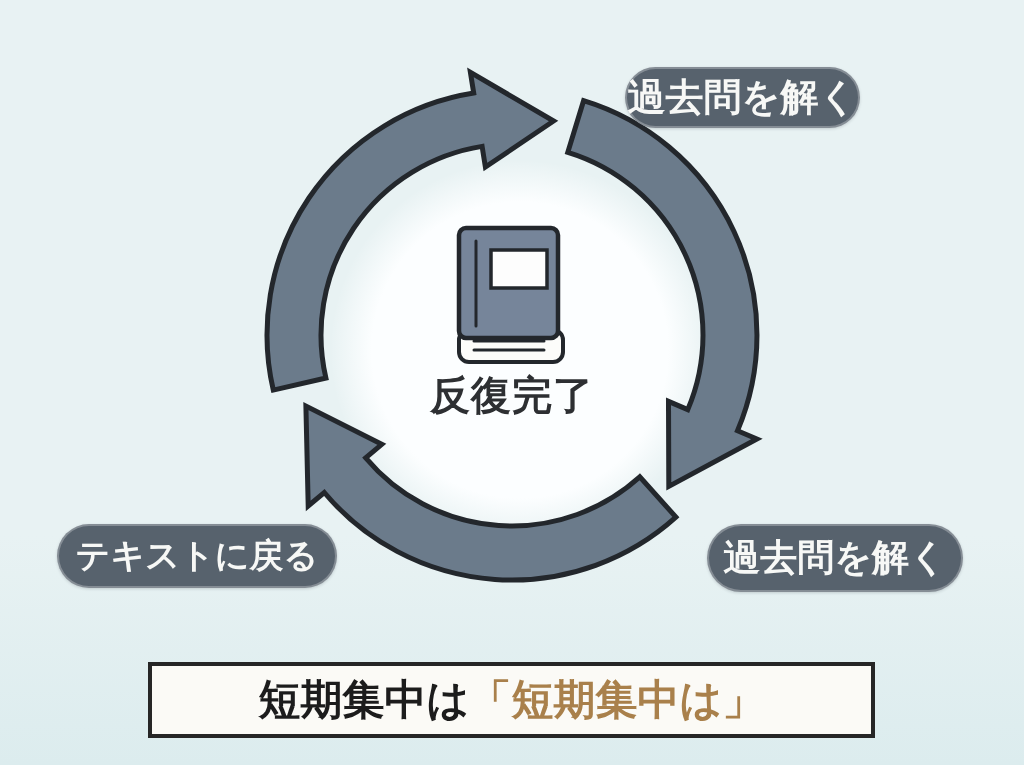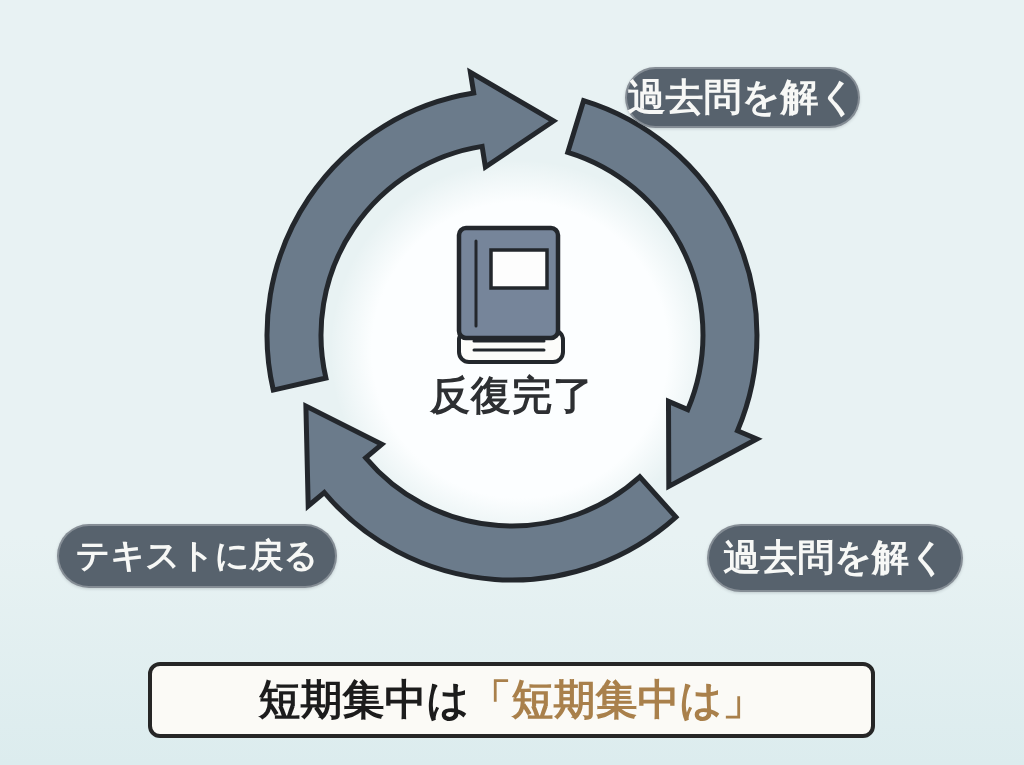--- a/index.html
+++ b/index.html
@@ -70,21 +70,21 @@
   
   #banner {
     position: absolute;
     left: 148px;
     top: 662px;
     width: 727px;
     height: 76px;
     box-sizing: border-box;
     background: var(--banner-background);
     border: 4px solid var(--banner-border);
-    border-radius: 12px;
+    border-radius: 0;
     display: flex;
     align-items: center;
     justify-content: center;
     white-space: nowrap;
     font-size: 42px;
     font-weight: 800;
     color: var(--banner-text);
     letter-spacing: 0px;
   }
   #banner .hl { color: var(--highlight-text); }

